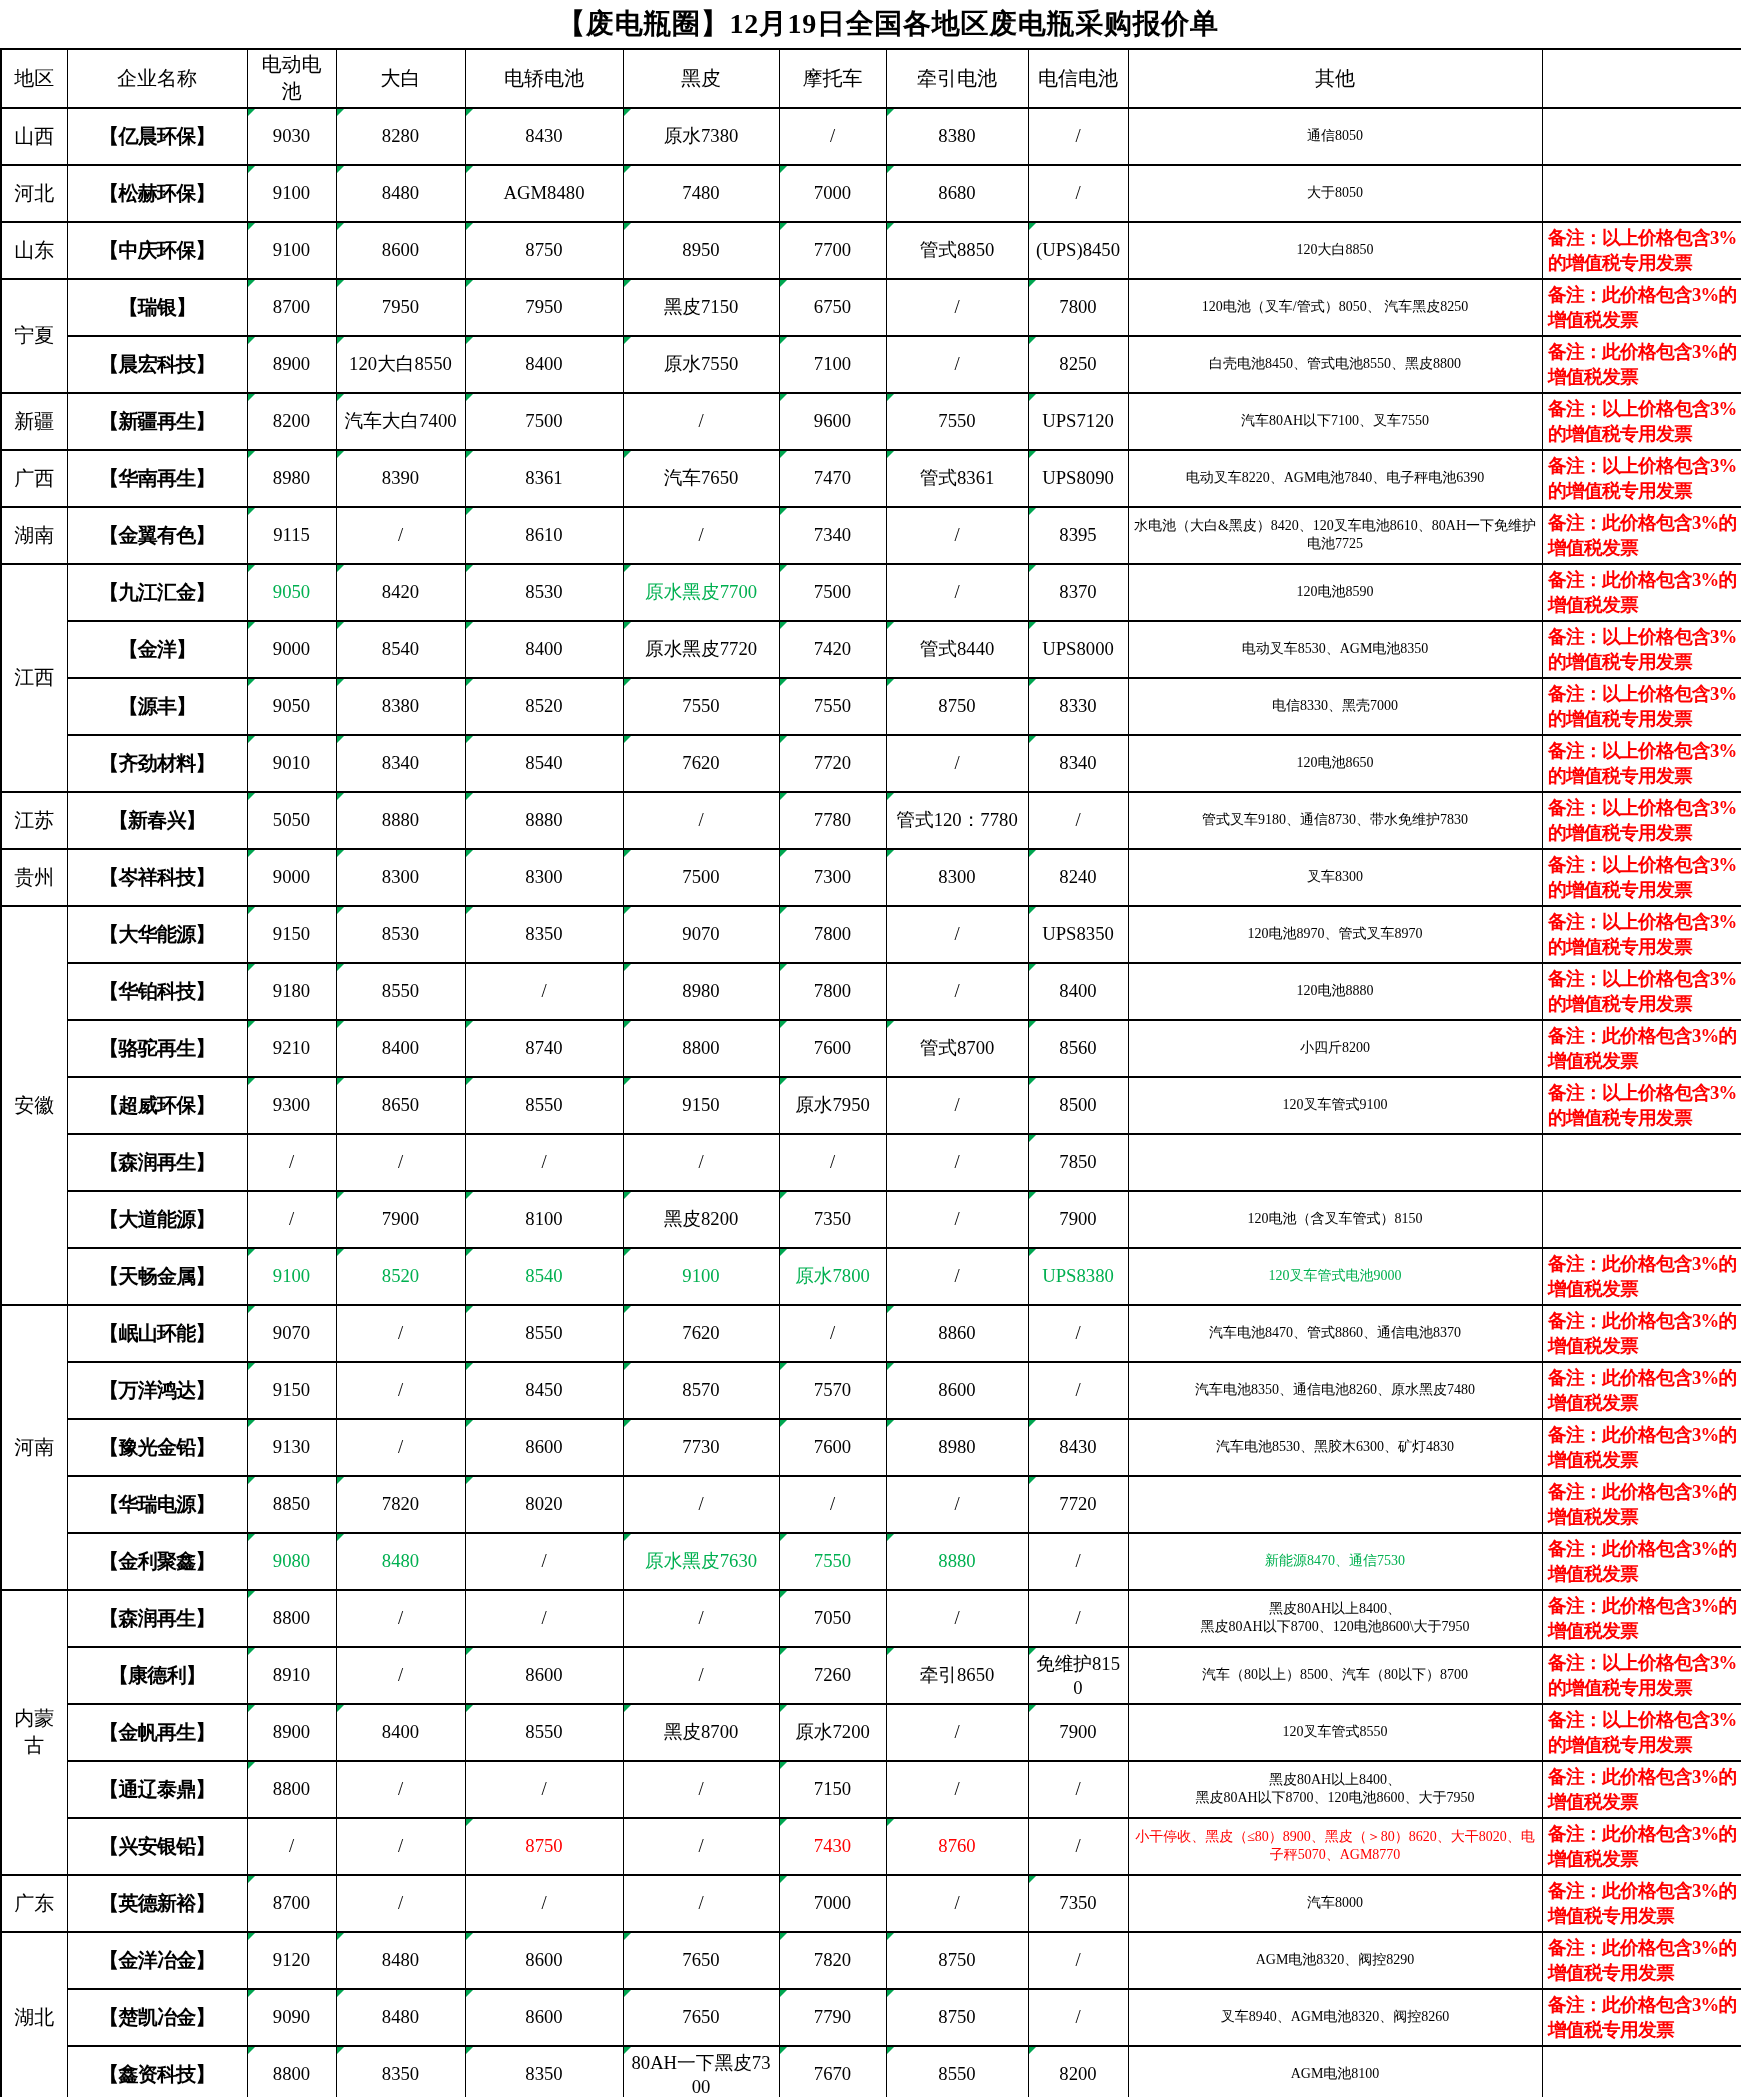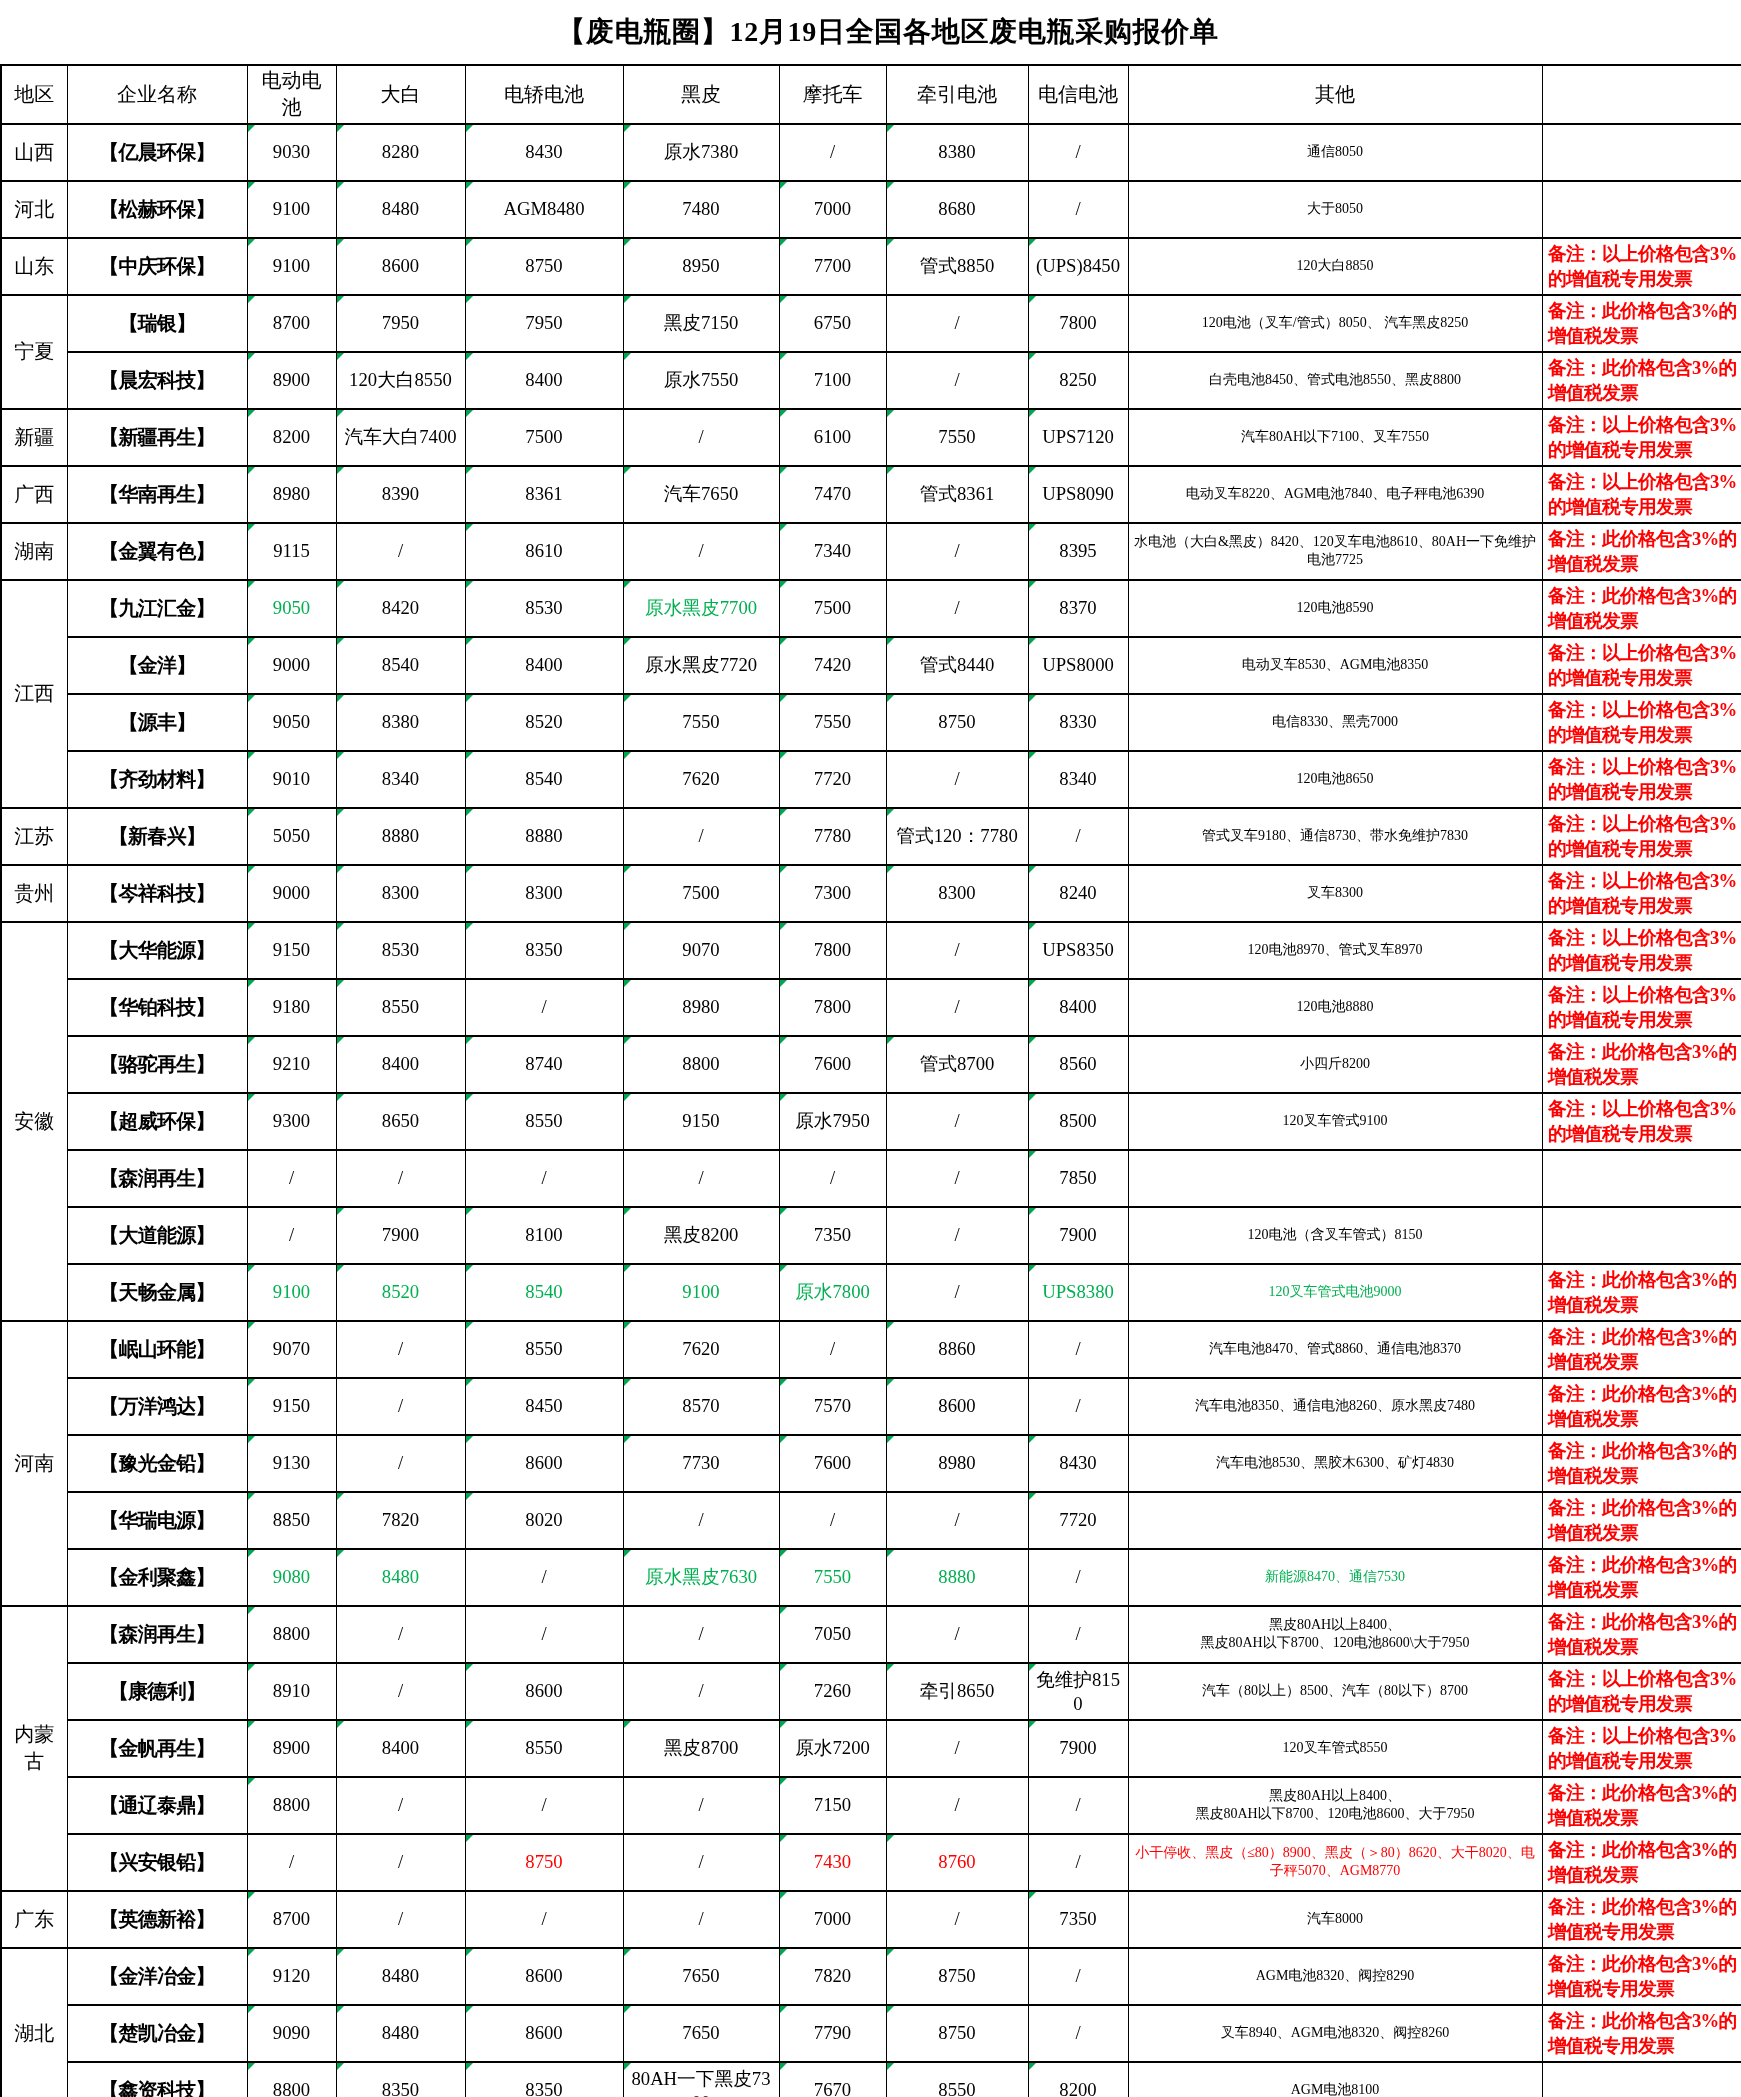--- a/index.html
+++ b/index.html
@@ -1,17 +1,17 @@
 <!DOCTYPE html>
 <html style="font-size:11px"><head>
 <meta charset="utf-8">
 <style>
   html,body{margin:0;padding:0;background:#fff;}
   body{width:1742px;height:2097px;color:#000;font-family:"Liberation Serif","DejaVu Serif",serif;overflow:hidden;}
-  .title{height:64px;display:flex;align-items:center;justify-content:center;
+  .title{height:48px;display:flex;align-items:center;justify-content:center;
          font-size:28px;font-weight:bold;letter-spacing:0.7px;padding-left:34px;}
   table{border-collapse:collapse;table-layout:fixed;width:1742px;border:2.1px solid #000;}
   th,td{border-left:1.4px solid #000;border-right:1.4px solid #000;
         border-top:2.8px solid #000;border-bottom:2.8px solid #000;
         text-align:center;vertical-align:middle;font-size:18.7px;
         padding:1.4px 4.1px;position:relative;overflow:hidden;word-break:break-all;}
   thead tr{height:54px;}
   tbody tr{height:57px;}
   th{font-weight:normal;font-size:20px;}
   td.region{font-size:20px;margin-top:45px;}
@@ -124,21 +124,21 @@
         <td class="other">白壳电池8450、管式电池8550、黑皮8800</td>
         <td class="note">备注：此价格包含3%的增值税发票</td>
       </tr>
       <tr>
         <td class="region" rowspan="1">新疆</td>
         <td class="company">【新疆再生】</td>
         <td class="price tri">8200</td>
         <td class="price tri">汽车大白7400</td>
         <td class="price tri">7500</td>
         <td class="price">/</td>
-        <td class="price tri">6100</td>
+        <td class="price tri">9600</td>
         <td class="price tri">7550</td>
         <td class="price tri">UPS7120</td>
         <td class="other">汽车80AH以下7100、叉车7550</td>
         <td class="note">备注：以上价格包含3%的增值税专用发票</td>
       </tr>
       <tr>
         <td class="region" rowspan="1">广西</td>
         <td class="company">【华南再生】</td>
         <td class="price tri">8980</td>
         <td class="price tri">8390</td>

